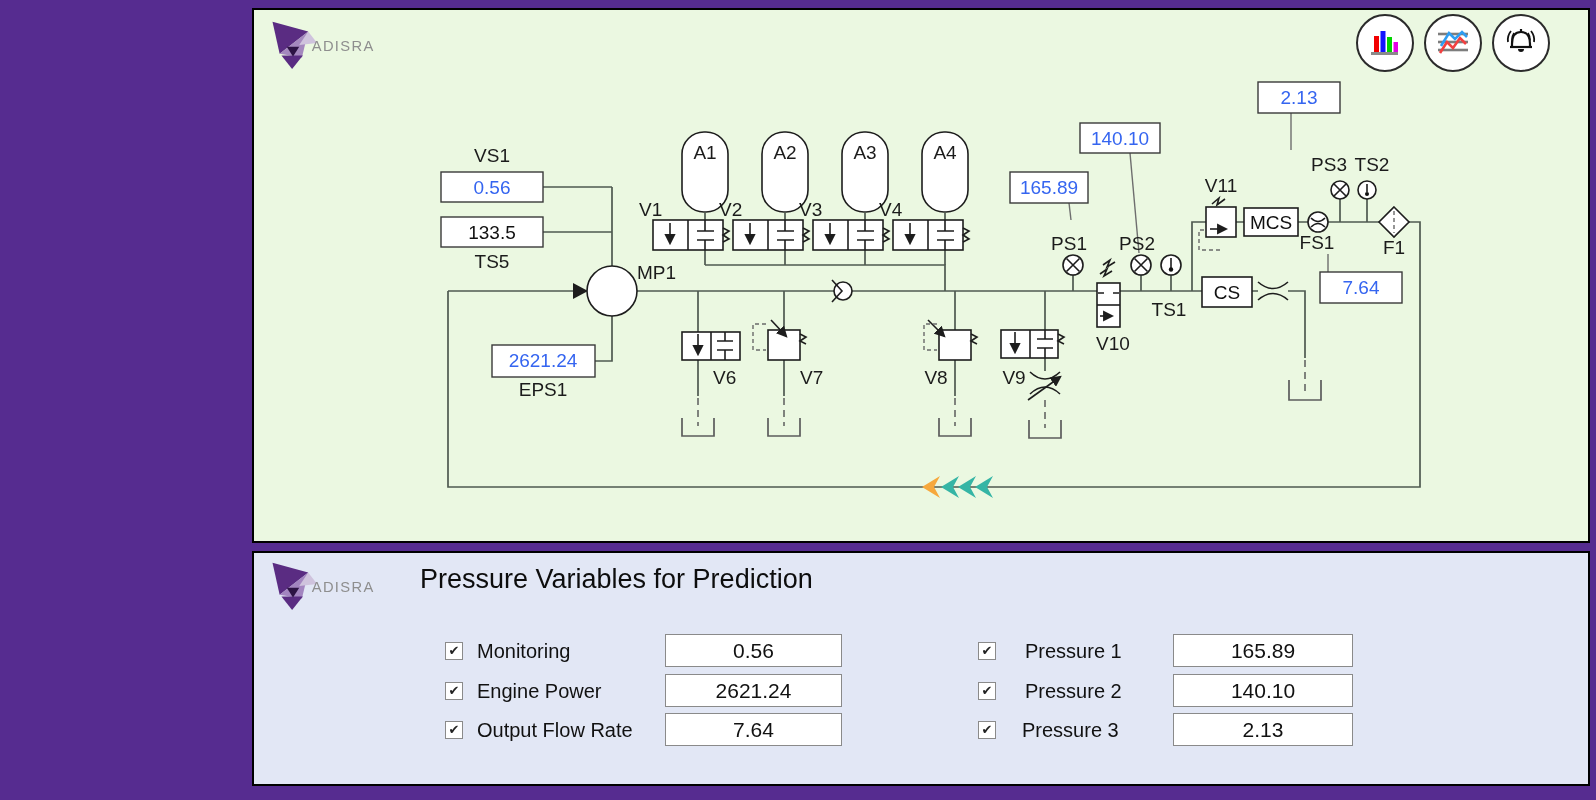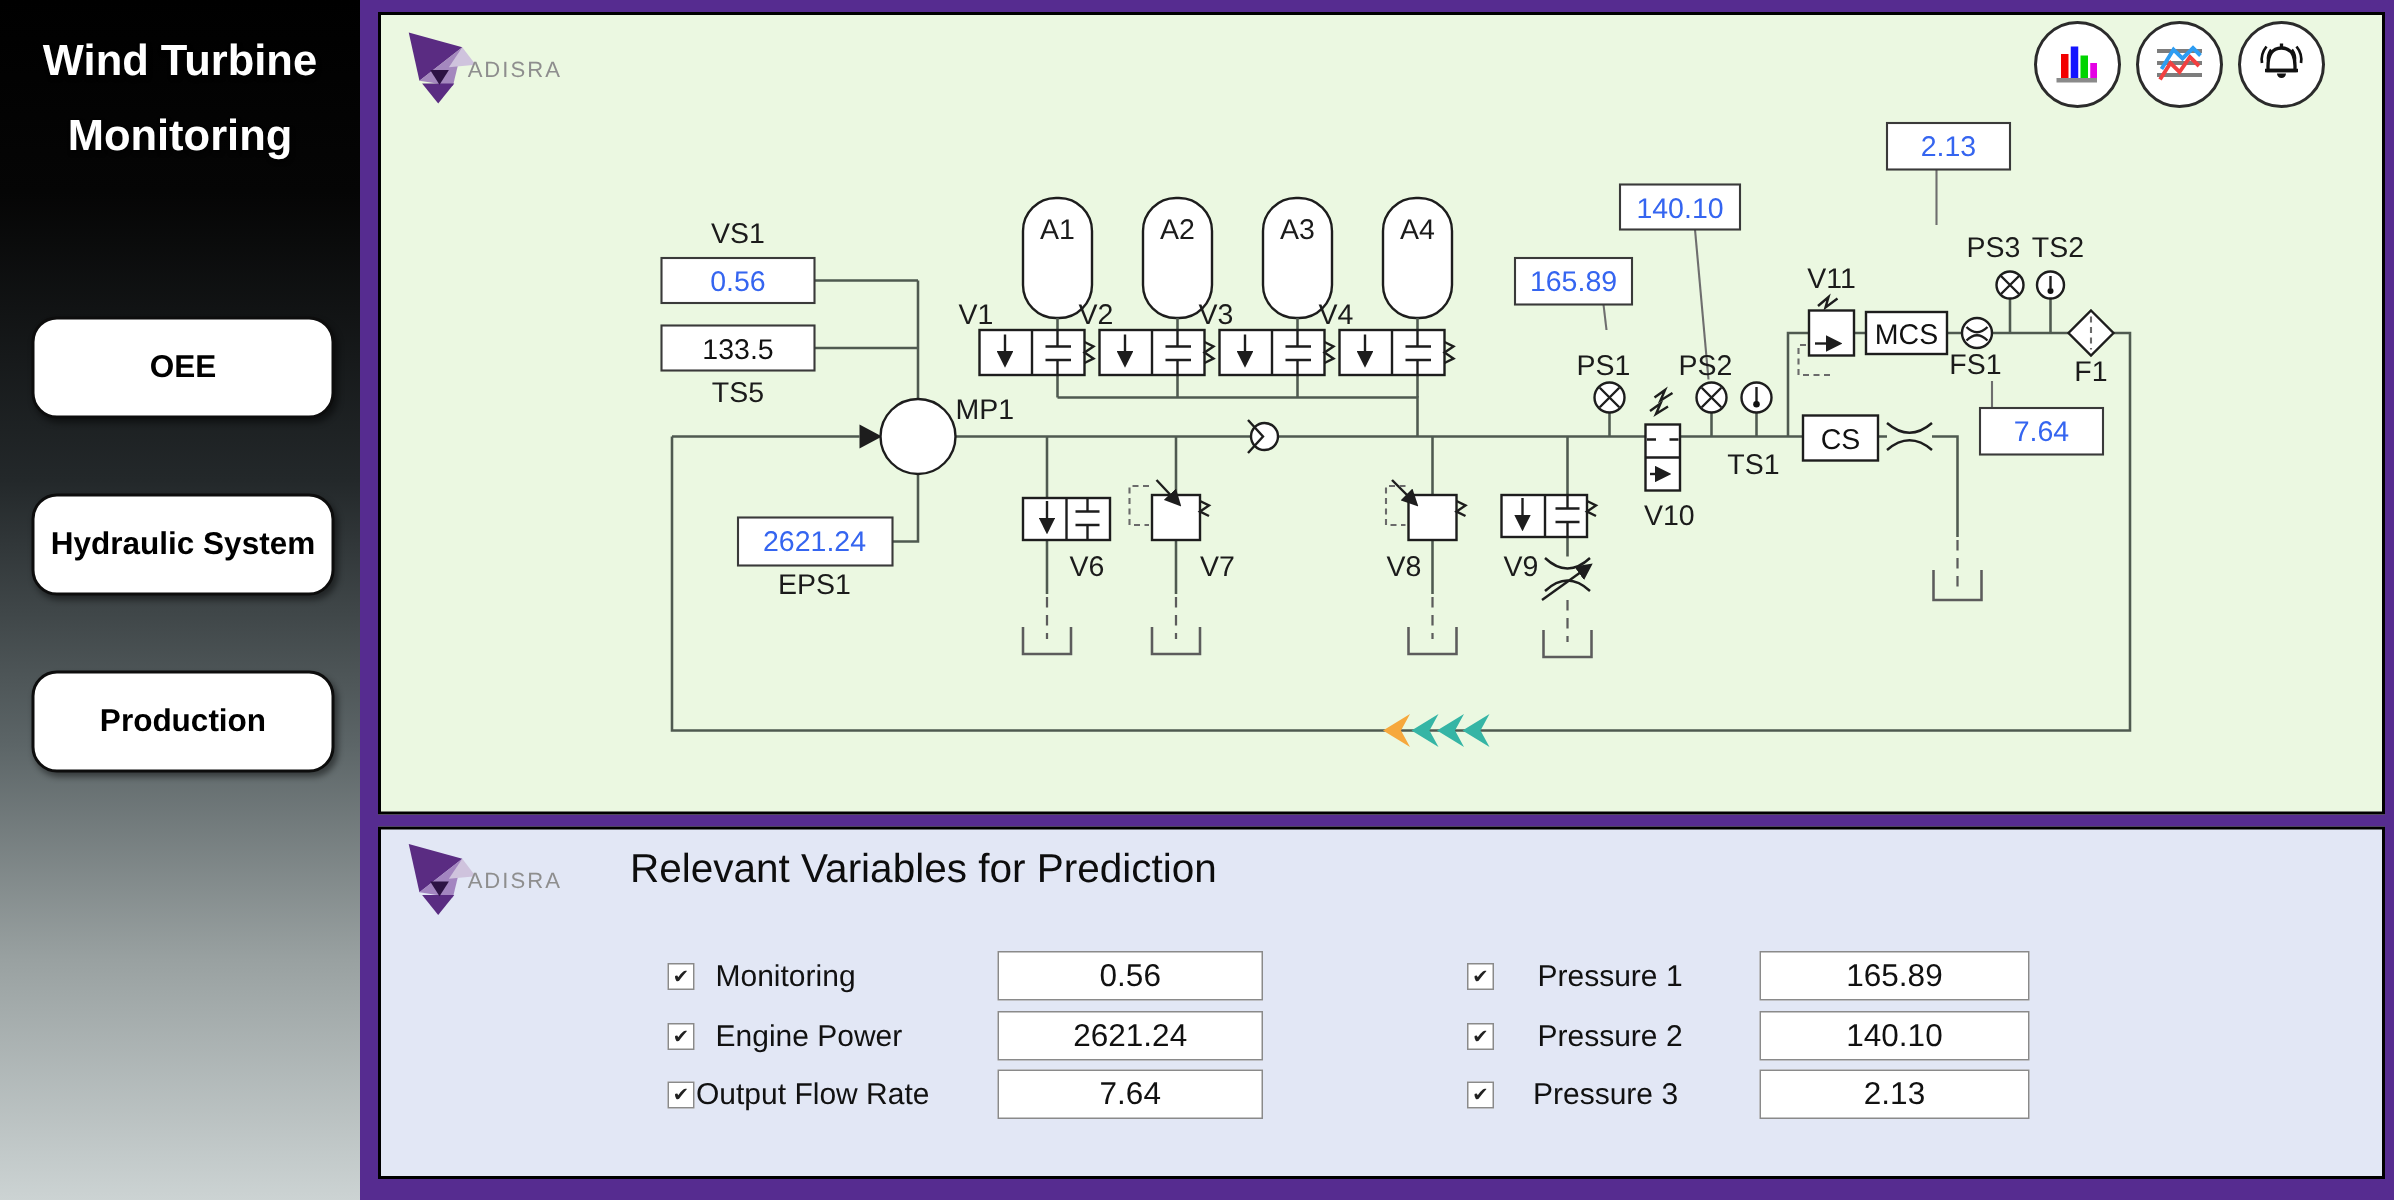--- a/index.html
+++ b/index.html
@@ -43,29 +43,20 @@
   .checkbox::after{content:"\2714"}
   .var-label{position:absolute;font-size:20px;color:#111;line-height:26px}
   .var-value{position:absolute;height:31px;background:#fff;border:1px solid #8a8a8a;
     font-size:21px;color:#111;text-align:center;line-height:31px}
 </style>
 </head>
 <body>
 
 <div class="stage">
 
-  <div class="sidebar">
-    <div class="sb-title">
-      <div>Wind Turbine</div>
-      <div>Monitoring</div>
-    </div>
-    <div class="sb-btn" style="top:211px">OEE</div>
-    <div class="sb-btn" style="top:329px">Hydraulic System</div>
-    <div class="sb-btn" style="top:447px">Production</div>
-  </div>
 
   <div class="panel panel-top">
 
     <svg class="logo" style="left:6px;top:8px" viewBox="0 0 130 58">
       <polygon points="14,4 54,15 22,40" fill="#5a2c82"></polygon>
       <polygon points="22,40 54,15 47,44" fill="#9a78b8" opacity="0.88"></polygon>
       <polygon points="54,15 64,28 44,30" fill="#cfc3dd"></polygon>
       <polygon points="24,42 48,42 36,57" fill="#5a2c82"></polygon>
       <polygon points="30,32 44,32 37,43" fill="#2d1344"></polygon>
       <text x="58" y="37" font-size="16.5" fill="#8e8e8e" letter-spacing="1.5">ADISRA</text>
@@ -346,32 +337,32 @@
 
     <svg class="logo" style="left:6px;top:6px" viewBox="0 0 130 58">
       <polygon points="14,4 54,15 22,40" fill="#5a2c82"></polygon>
       <polygon points="22,40 54,15 47,44" fill="#9a78b8" opacity="0.88"></polygon>
       <polygon points="54,15 64,28 44,30" fill="#cfc3dd"></polygon>
       <polygon points="24,42 48,42 36,57" fill="#5a2c82"></polygon>
       <polygon points="30,32 44,32 37,43" fill="#2d1344"></polygon>
       <text x="58" y="37" font-size="16.5" fill="#8e8e8e" letter-spacing="1.5">ADISRA</text>
     </svg>
 
-    <div class="panel-title pt-bottom">Relevant Variables for Prediction</div>
+    <div class="panel-title pt-bottom">Pressure Variables for Prediction</div>
 
     <div class="checkbox" style="left:191px;top:89px"></div>
     <div class="var-label" style="left:223px;top:85px">Monitoring</div>
     <div class="var-value" style="left:411px;top:81px;width:175px">0.56</div>
 
     <div class="checkbox" style="left:191px;top:129px"></div>
     <div class="var-label" style="left:223px;top:125px">Engine Power</div>
     <div class="var-value" style="left:411px;top:121px;width:175px">2621.24</div>
 
     <div class="checkbox" style="left:191px;top:168px"></div>
-    <div class="var-label" style="left:210px;top:164px">Output Flow Rate</div>
+    <div class="var-label" style="left:223px;top:164px">Output Flow Rate</div>
     <div class="var-value" style="left:411px;top:160px;width:175px">7.64</div>
 
     <div class="checkbox" style="left:724px;top:89px"></div>
     <div class="var-label" style="left:771px;top:85px">Pressure 1</div>
     <div class="var-value" style="left:919px;top:81px;width:178px">165.89</div>
 
     <div class="checkbox" style="left:724px;top:129px"></div>
     <div class="var-label" style="left:771px;top:125px">Pressure 2</div>
     <div class="var-value" style="left:919px;top:121px;width:178px">140.10</div>
 

